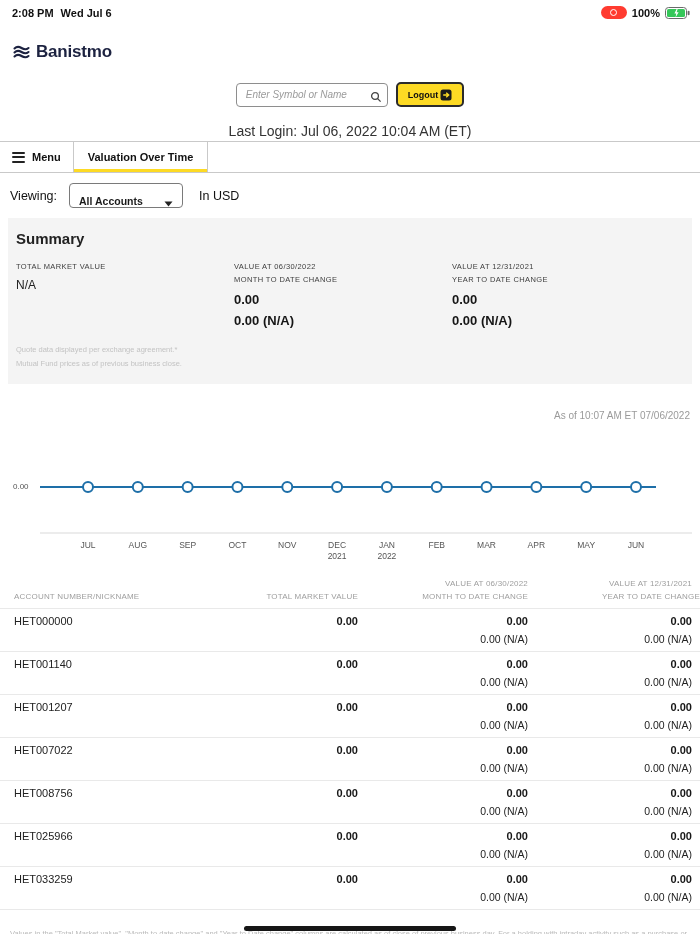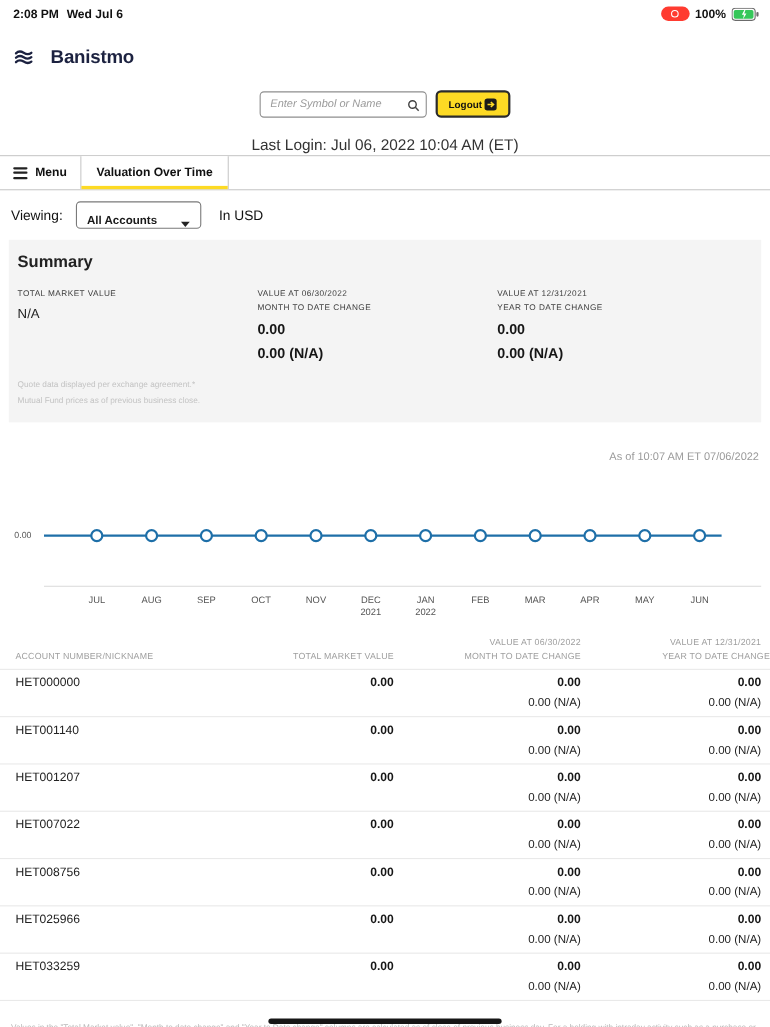--- a/index.html
+++ b/index.html
@@ -8,21 +8,21 @@
     background:#fff;color:#1a1a1a;position:relative;overflow:hidden;
     font-family:"Liberation Sans","DejaVu Sans",sans-serif;
   }
   
   .status-bar{height:22px;display:flex;justify-content:space-between;align-items:center;padding:3px 10px 0 12px;font-size:11px;font-weight:700;color:#111}
   .sb-left{display:flex;gap:7px}
   .sb-right{display:flex;align-items:flex-end;gap:5px}
   .rec-pill{width:26px;height:13px;background:#ff3b30;border-radius:7px;display:inline-flex;align-items:center;justify-content:center;border:none;cursor:pointer}
   .rec-dot{width:7px;height:7px;border:1.5px solid #fff;border-radius:50%}
   
-  .logo-row{padding:20px 0 0 13px;display:flex;align-items:center;gap:14px}
+  .logo-row{padding:20px 0 0 13px;display:flex;align-items:center;gap:4px}
   .logo-text{font-size:17px;font-weight:800;color:#1c2240;letter-spacing:-0.2px}
   .search-row{display:flex;justify-content:center;align-items:center;gap:8px;margin-top:20px}
   .search-box{position:relative;width:152px}
   .search-input{width:100%;height:24px;border:1px solid #8e8e8e;border-radius:4px;padding:0 24px 0 9px;font-size:10px;font-style:italic;font-family:inherit;color:#333;outline:none;background:#fff}
   .search-input::placeholder{color:#9a9a9a;font-style:italic}
   .search-icon{position:absolute;right:6px;top:6px;pointer-events:none}
   .logout-btn{height:25px;display:flex;align-items:center;gap:2px;padding:0 10px;border:2px solid #2b2b2b;border-radius:5px;background:#fdda24;font-size:9px;font-weight:700;color:#111;cursor:pointer;font-family:inherit}
   .last-login{text-align:center;margin-top:16px;font-size:14px;color:#333}
   
   .nav-bar{margin-top:2px;height:32px;border-top:1px solid #c9c9c9;border-bottom:1px solid #c9c9c9;display:flex;align-items:stretch}

